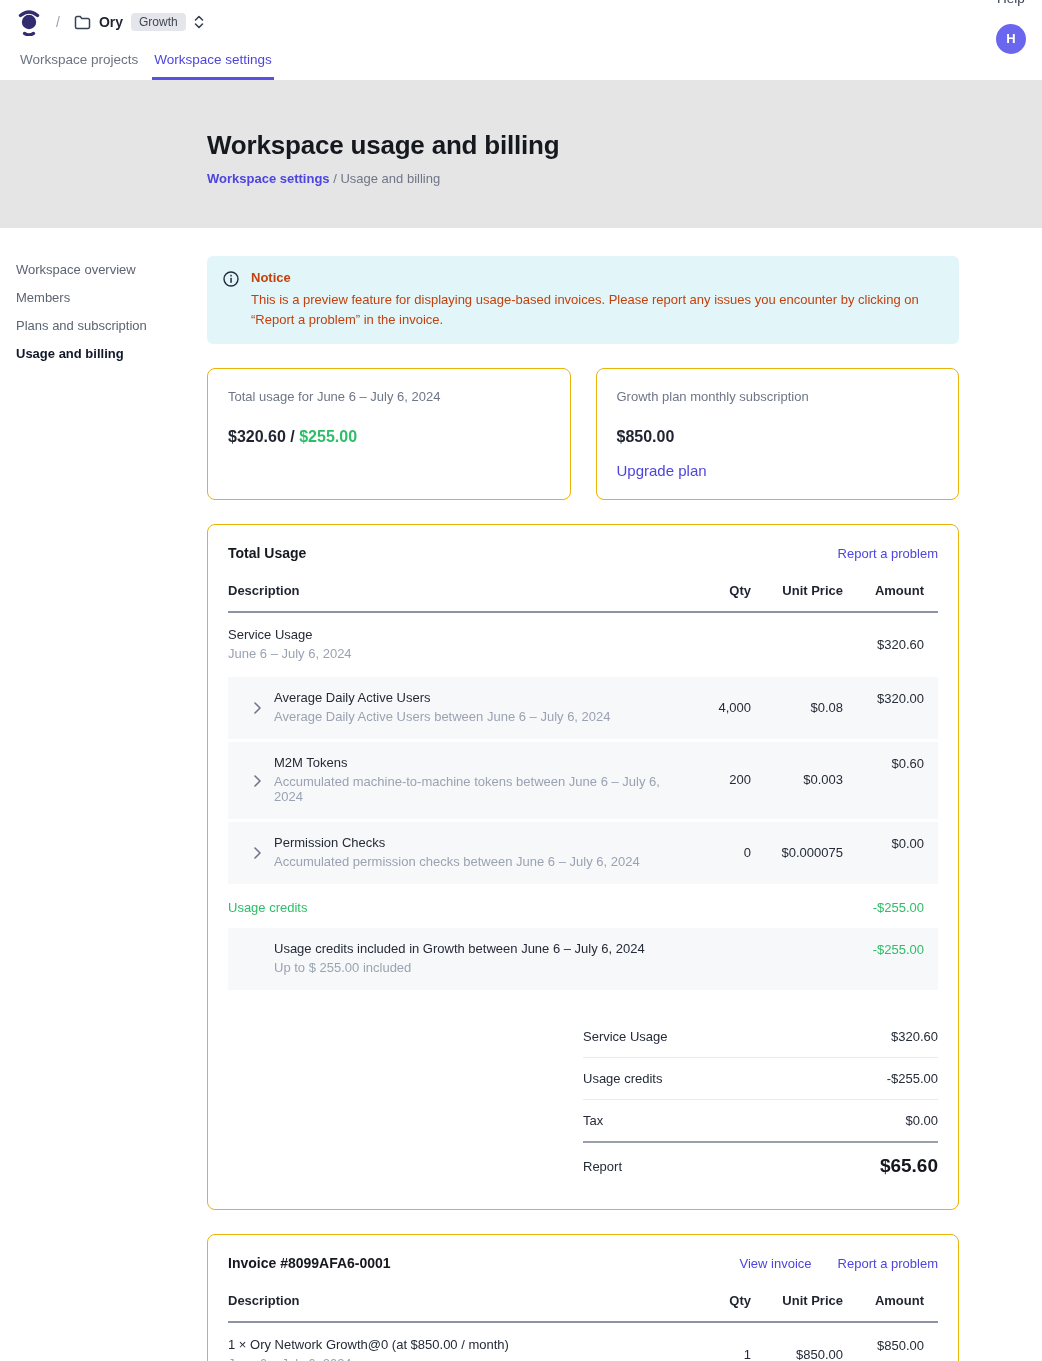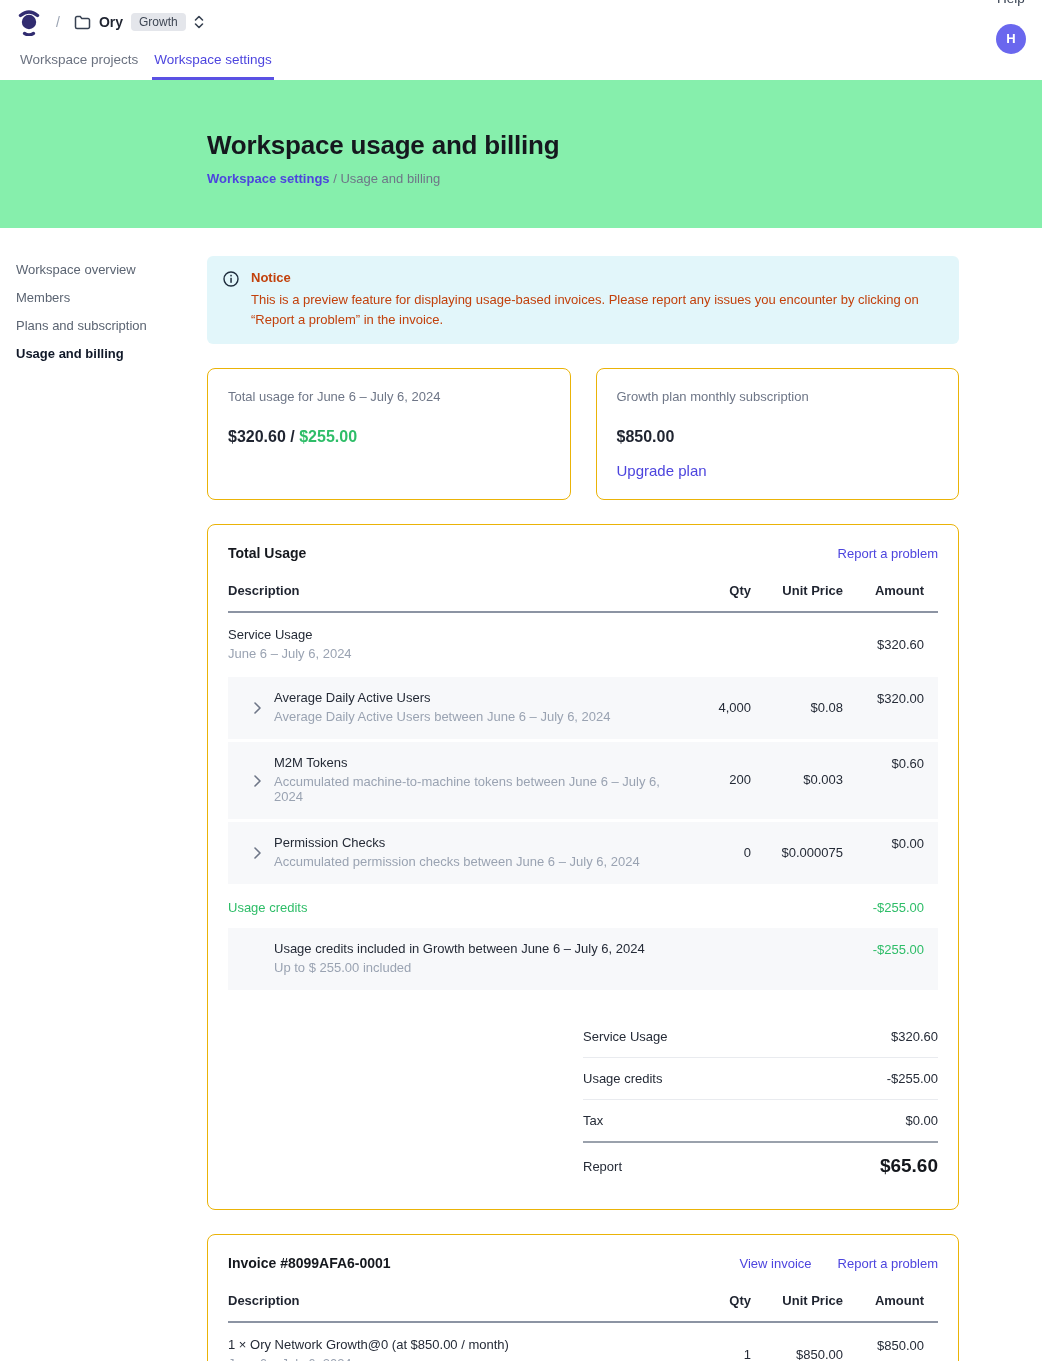--- a/index.html
+++ b/index.html
@@ -37,21 +37,21 @@
 
   
   .tabbar { display:flex; gap:12px; padding:0 18px; background:#fff; }
   .tab {
     padding:8px 2px 10px; color:#6b7280; font-size:13.5px;
     border-bottom:3px solid transparent; cursor:pointer;
   }
   .tab.active { color:#4d45de; border-bottom-color:#5a51e3; }
 
   
-  .hero { background:#86efac; height:148px; padding:50px 0 0 207px; }
+  .hero { background:#e5e5e5; height:148px; padding:50px 0 0 207px; }
   .hero h1 { font-size:26px; font-weight:700; color:#15181e; letter-spacing:-0.2px; }
   .crumbs { margin-top:10px; font-size:13px; }
   .crumbs .crumb-link { color:#4d45de; font-weight:600; }
   .crumbs .crumb-cur { color:#6e7687; }
 
   
   .content { display:flex; padding-top:28px; }
   .sidebar { width:207px; padding-left:16px; flex:none; }
   .side-item { padding:6px 0; margin-bottom:1px; color:#5b6472; cursor:pointer; }
   .side-item.active { color:#101828; font-weight:700; }

